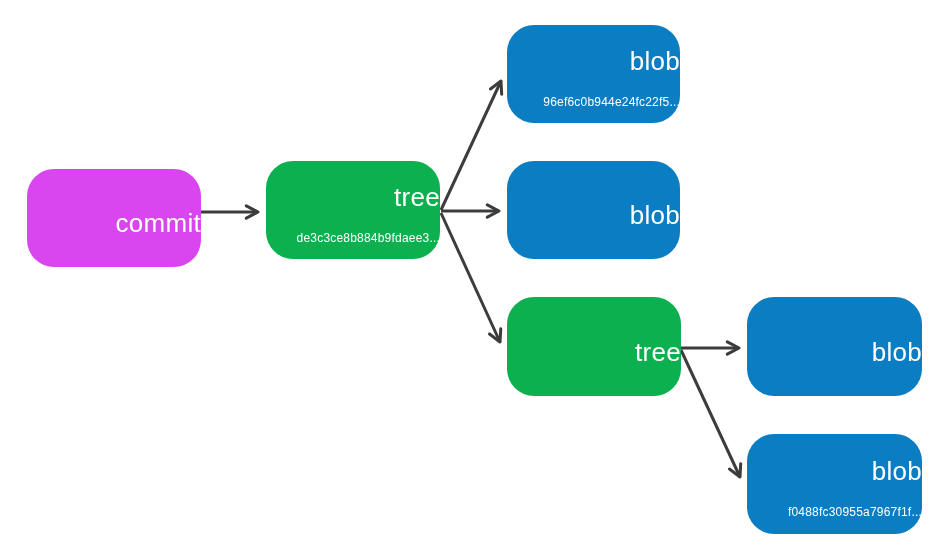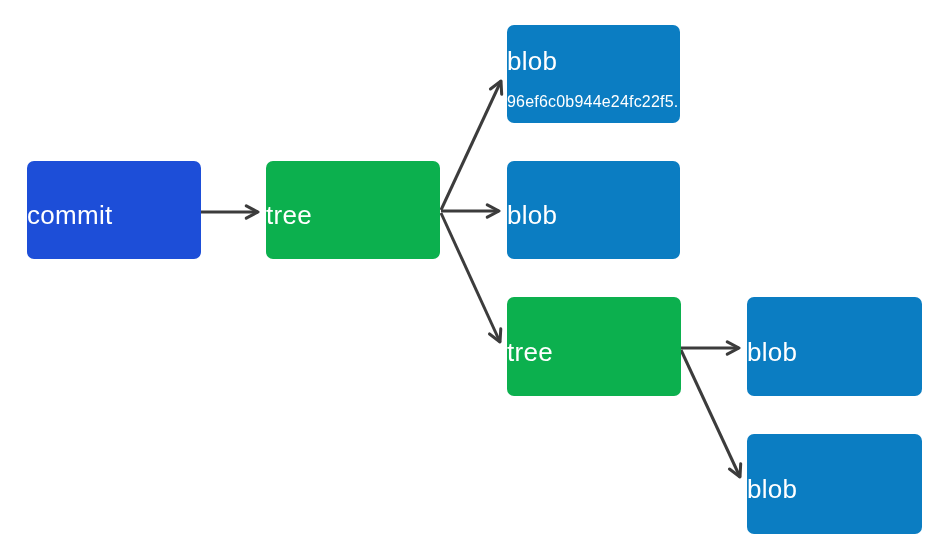--- a/index.html
+++ b/index.html
@@ -19,38 +19,38 @@
     position: absolute;
     left: 0;
     top: 0;
     width: 946px;
     height: 558px;
     pointer-events: none;
   }
   .node {
     position: absolute;
     box-sizing: border-box;
-    border-radius: 7px;
+    border-radius: 27px;
     color: #ffffff;
     display: flex;
     flex-direction: column;
-    align-items: flex-start;
+    align-items: flex-end;
     justify-content: center;
     padding-top: 10px;
     row-gap: 20px;
     text-align: center;
   }
   .node-title {
     font-size: 26px;
     line-height: 26px;
     font-weight: 400;
     letter-spacing: 0.3px;
   }
   .node-hash {
-    font-size: 16px;
+    font-size: 12px;
     line-height: 16px;
     letter-spacing: 0.2px;
   }
 </style>
 </head>
 <body>
 
 <div class="canvas">
 
   <svg class="edges-layer" width="946" height="558" viewBox="0 0 946 558" xmlns="http://www.w3.org/2000/svg">
@@ -62,26 +62,27 @@
     <g stroke="#3C3C3C" stroke-width="3" fill="none">
       <line x1="201" y1="212" x2="258" y2="212" marker-end="url(#arrowhead)"></line>
       <line x1="441" y1="210" x2="501" y2="81" marker-end="url(#arrowhead)"></line>
       <line x1="441" y1="211" x2="499" y2="211" marker-end="url(#arrowhead)"></line>
       <line x1="441" y1="213" x2="500" y2="342" marker-end="url(#arrowhead)"></line>
       <line x1="681" y1="348" x2="739" y2="348" marker-end="url(#arrowhead)"></line>
       <line x1="681" y1="350" x2="740" y2="477" marker-end="url(#arrowhead)"></line>
     </g>
   </svg>
 
-  <div class="node" style="left: 27px; top: 161px; width: 174px; height: 98px; background: #1d4ed8;">
+  <div class="node" style="left: 27px; top: 169px; width: 174px; height: 98px; background: #d946ef;">
     <div class="node-title">commit</div>
   </div>
 
   <div class="node" style="left: 266px; top: 161px; width: 174px; height: 98px; background: rgb(12, 176, 78);">
     <div class="node-title">tree</div>
+    <div class="node-hash">de3c3ce8b884b9fdaee3...</div>
   </div>
 
   <div class="node" style="left: 507px; top: 25px; width: 173px; height: 98px; background: rgb(11, 125, 194);">
     <div class="node-title">blob</div>
     <div class="node-hash">96ef6c0b944e24fc22f5...</div>
   </div>
 
   <div class="node" style="left: 507px; top: 161px; width: 173px; height: 98px; background: rgb(11, 125, 194);">
     <div class="node-title">blob</div>
   </div>
@@ -89,15 +90,16 @@
   <div class="node" style="left: 507px; top: 297px; width: 174px; height: 99px; background: rgb(12, 176, 78);">
     <div class="node-title">tree</div>
   </div>
 
   <div class="node" style="left: 747px; top: 297px; width: 175px; height: 99px; background: rgb(11, 125, 194);">
     <div class="node-title">blob</div>
   </div>
 
   <div class="node" style="left: 747px; top: 434px; width: 175px; height: 100px; background: rgb(11, 125, 194);">
     <div class="node-title">blob</div>
+    <div class="node-hash">f0488fc30955a7967f1f...</div>
   </div>
 
 </div>
 
 </body></html>

